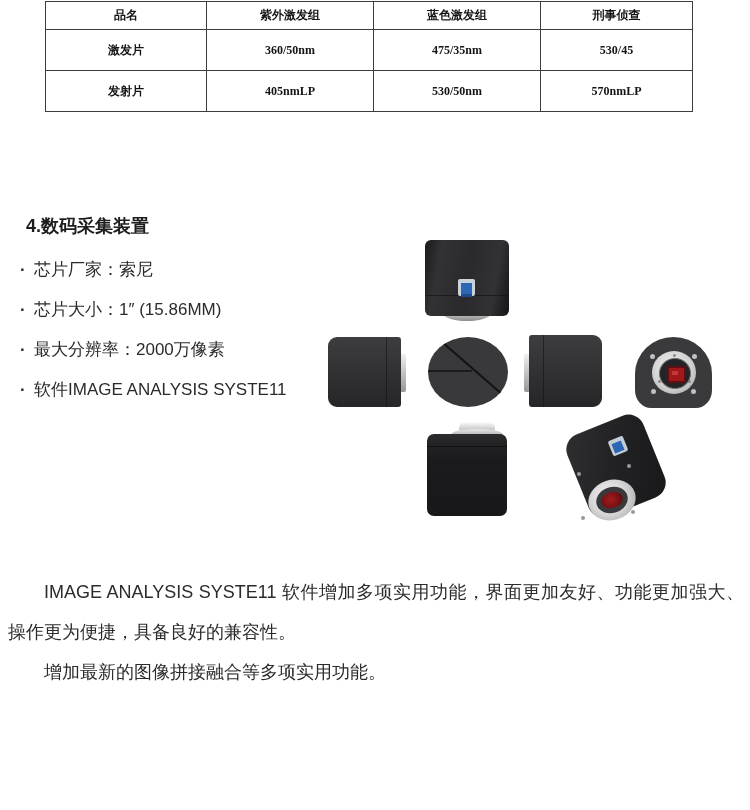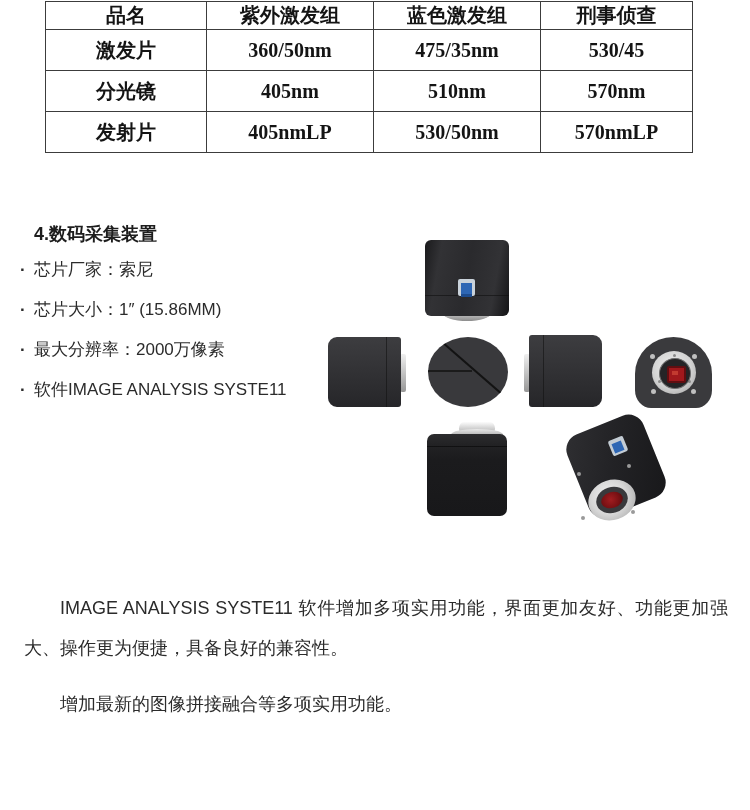--- a/index.html
+++ b/index.html
@@ -9,39 +9,39 @@
   }
   
   .spec-table{
     position:absolute;left:45px;top:1px;width:643px;
     border-collapse:collapse;table-layout:fixed;
     font-family:"Liberation Serif","DejaVu Serif",serif;
     font-weight:bold;color:#141414;
   }
   .spec-table td{
     border:1.5px solid #3c3c3c;text-align:center;vertical-align:middle;
-    font-size:20px;padding:0;
+    font-size:12px;padding:0;
   }
   .spec-table tr.hdr td{height:27px;}
   .spec-table tr.data td{height:40px;}
   
   .sec-heading{
     position:absolute;left:18px;top:206px;font-size:18px;font-weight:bold;
-    color:#1d1d1d;margin:16px;
+    color:#1d1d1d;margin:8px;
   }
   .bullets{position:absolute;left:20px;top:250px;width:380px;font-size:17px;color:#2b2b2b;}
   .b-line{height:40px;line-height:40px;white-space:nowrap;}
   .b-line .marker{display:inline-block;width:14px;font-weight:bold;}
   .b-line.cont{padding-left:78px;}
   
   .paras{
     position:absolute;left:8px;top:572px;width:736px;
     font-size:18px;line-height:40px;text-align:justify;color:#2b2b2b;
   }
-  .paras p{margin:16px;text-indent:2em;}
+  .paras p{margin:0;text-indent:2em;}
   
   .products{position:absolute;left:318px;top:232px;width:432px;height:305px;}
   .products *{position:absolute;}
   
   .tv-ring{left:125px;top:74px;width:48px;height:15px;border-radius:50%;
     background:linear-gradient(#fbfbfb,#8d8d8d);}
   .tv-body{left:107px;top:8px;width:84px;height:76px;border-radius:6px;
     background:linear-gradient(100deg,#1a1a1c 0%,#323235 18%,#2a2a2d 50%,#323235 80%,#141416 100%);}
   .tv-seam{left:0;right:0;top:72%;height:1px;background:#0d0d0d;opacity:.55;}
   .tv-usb-out{left:140px;top:47px;width:17px;height:17px;background:#c9d2da;border-radius:2px;}
@@ -106,26 +106,20 @@
     <td style="width:160px">品名</td>
     <td style="width:166px">紫外激发组</td>
     <td style="width:166px">蓝色激发组</td>
     <td style="width:151px">刑事侦查</td>
   </tr>
   <tr class="data">
     <td>激发片</td>
     <td>360/50nm</td>
     <td>475/35nm</td>
     <td>530/45</td>
-  </tr>
-  <tr class="data">
-    <td>分光镜</td>
-    <td>405nm</td>
-    <td>510nm</td>
-    <td>570nm</td>
   </tr>
   <tr class="data">
     <td>发射片</td>
     <td>405nmLP</td>
     <td>530/50nm</td>
     <td>570nmLP</td>
   </tr>
 </tbody>
   </table>
 

